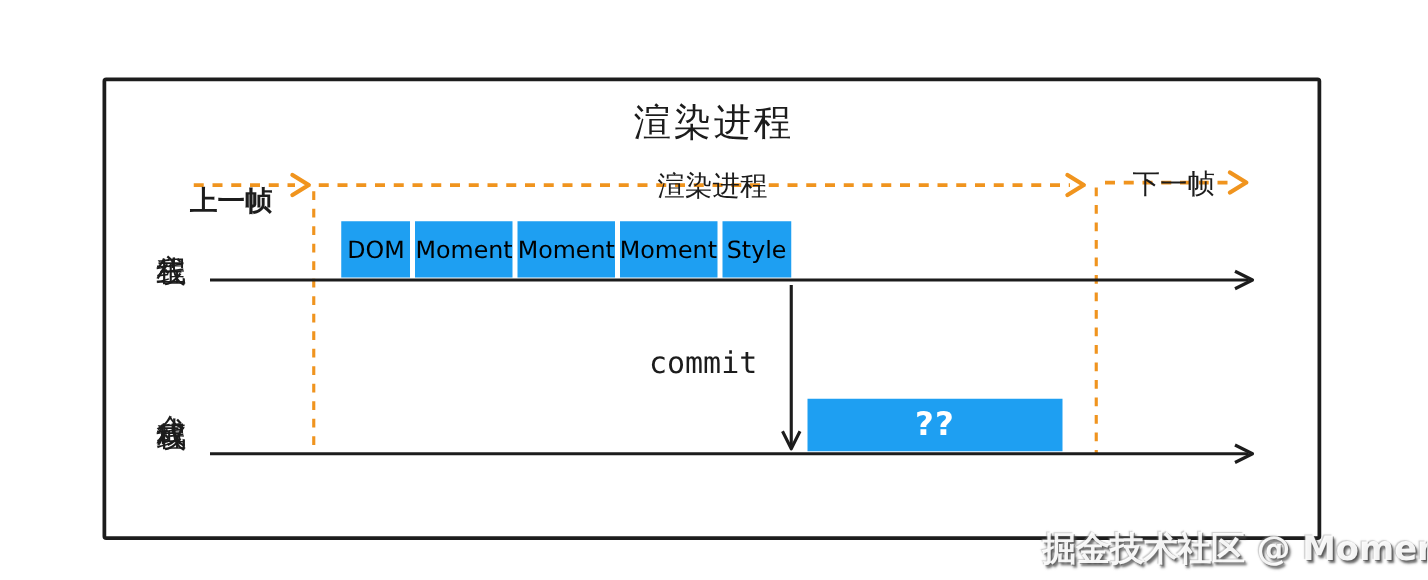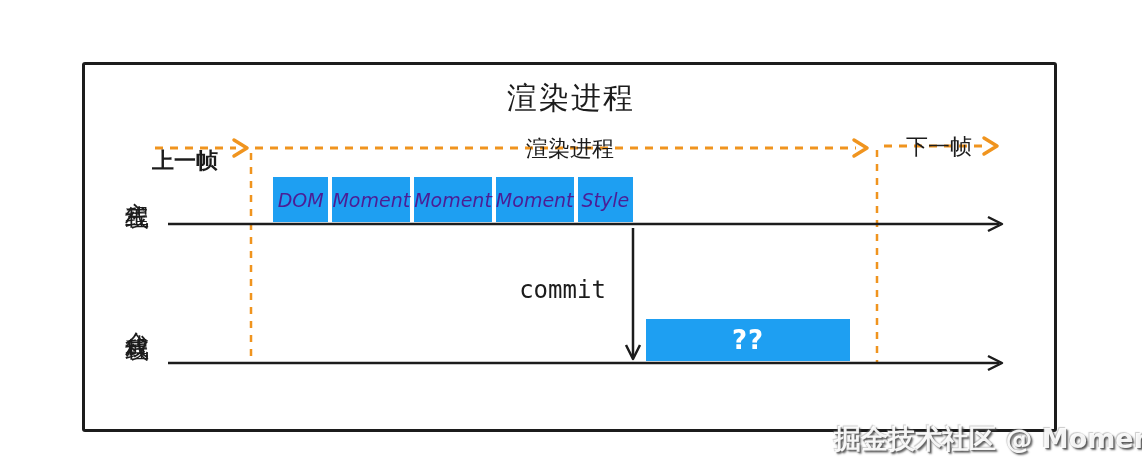--- a/index.html
+++ b/index.html
@@ -30,24 +30,23 @@
     position:absolute;left:120px;width:30px;font-size:24px;line-height:26px;
     writing-mode:vertical-rl;text-orientation:upright;letter-spacing:3px;text-align:left;
   }
   .lbl-main{top:183px;height:90px;}
   .lbl-comp{top:312px;height:118px;}
   .stages{
     position:absolute;left:273px;top:177px;width:360px;height:45px;
     display:flex;gap:4px;
   }
   .stage-box{
-    flex:1;background:var(--stage_blue,#1E9FF2);color:#4c1d95;
+    flex:1;background:var(--stage_blue,#1E9FF2);color:#000000;
     display:flex;align-items:center;justify-content:center;
     font-size:19px;
-    font-style:italic;
   }
   .commit-label{
     position:absolute;left:505px;top:276px;width:115px;text-align:center;
     font-family:"DejaVu Sans Mono","Liberation Mono",monospace;font-size:24px;
   }
   .task-box{
     position:absolute;left:646px;top:319px;width:204px;height:42px;
     background:var(--stage_blue,#1E9FF2);color:#fff;
     display:flex;align-items:center;justify-content:center;
     font-size:26px;font-weight:bold;letter-spacing:1px;

